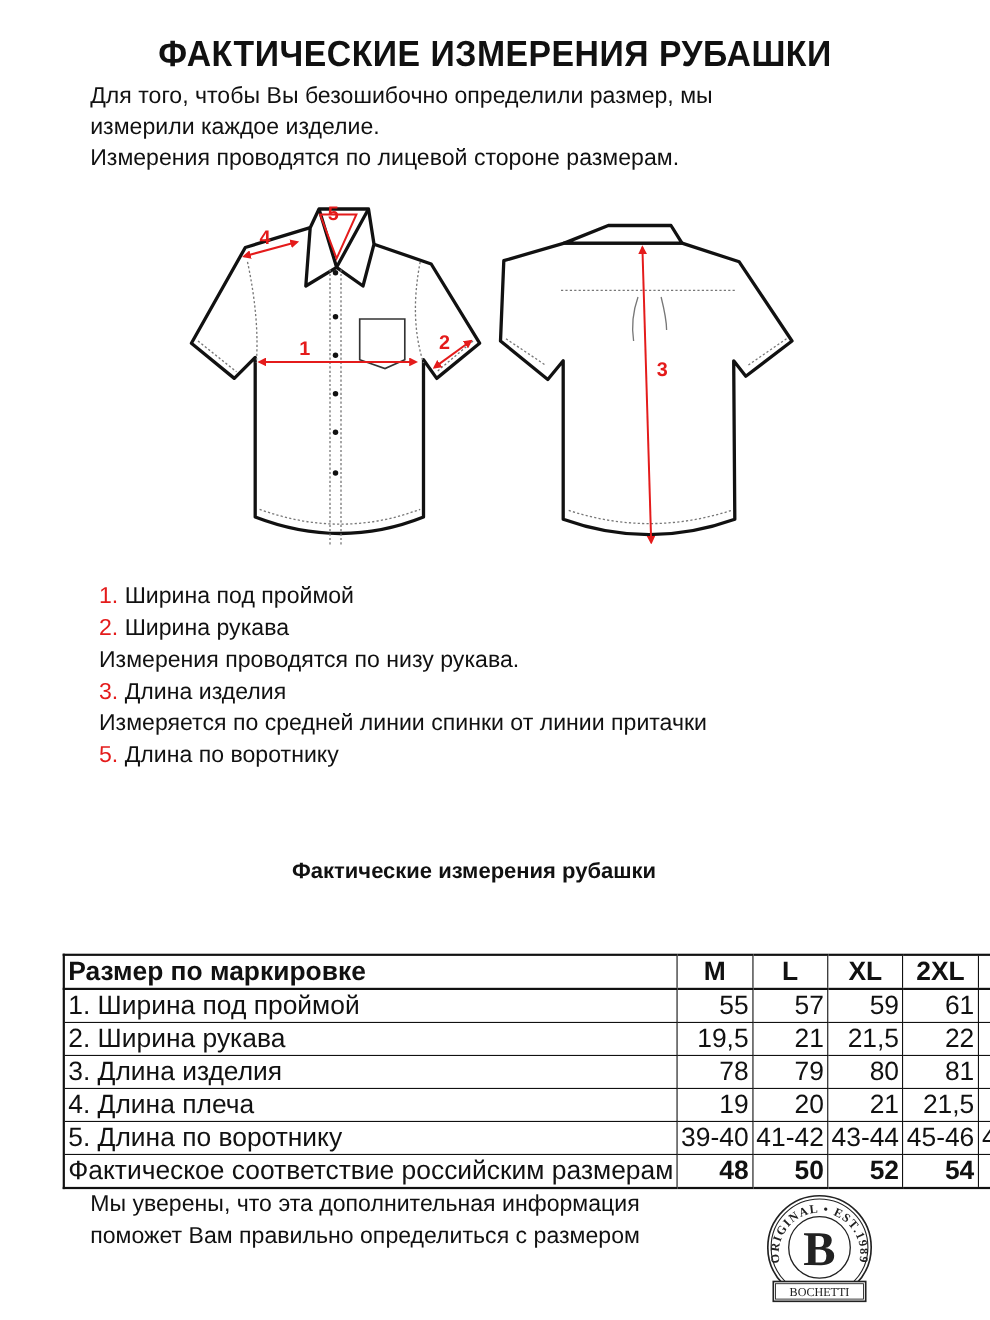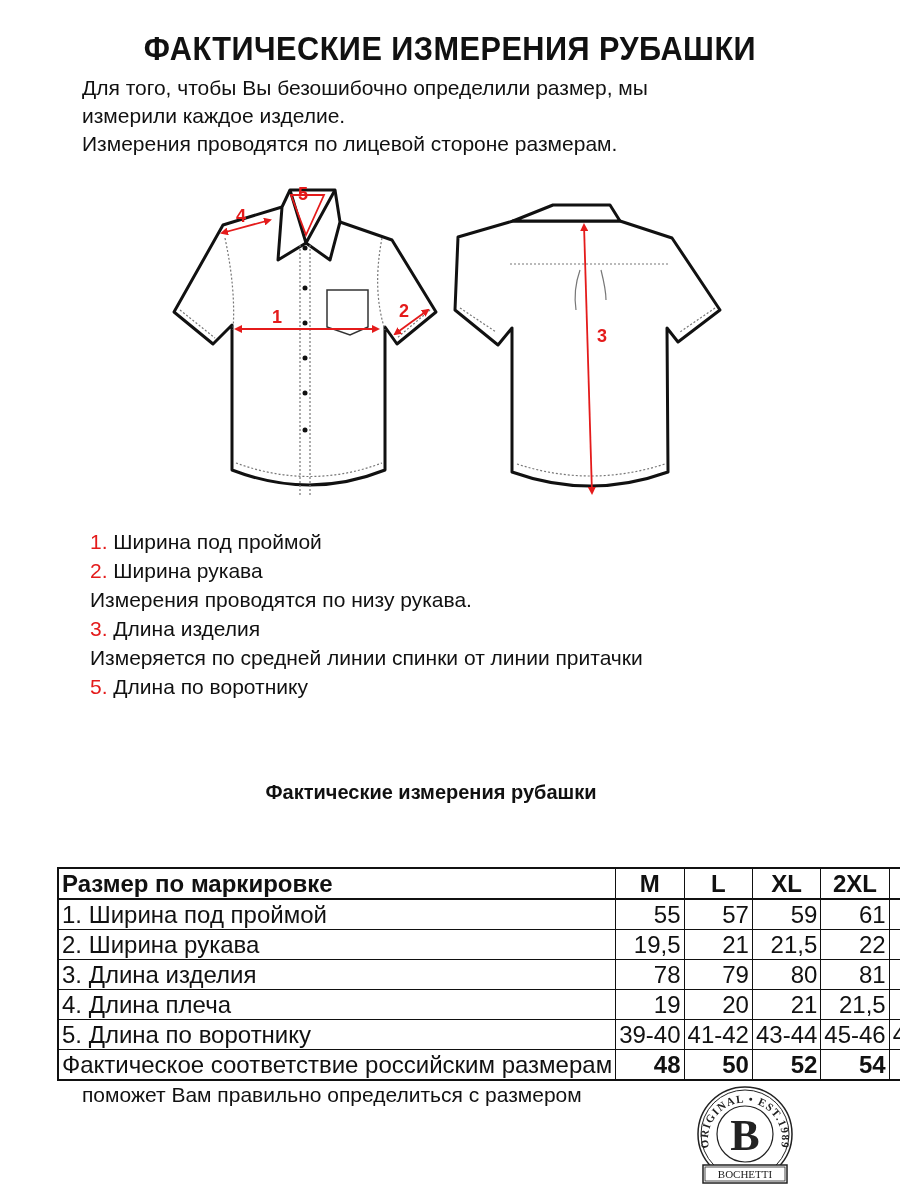--- a/index.html
+++ b/index.html
@@ -175,20 +175,21 @@
     <td class="v">48</td>
     <td class="v">50</td>
     <td class="v">52</td>
     <td class="v">54</td>
     <td class="v">56</td>
   </tr>
 </tbody>
   </table>
 
 <div class="closing">
+  <div>Мы уверены, что эта дополнительная информация</div>
   <div>поможет Вам правильно определиться с размером</div>
 </div>
 
 <div class="logo">
   <svg width="104" height="104" viewBox="0 0 104 104" xmlns="http://www.w3.org/2000/svg">
     <defs>
       <path id="arc" d="M16,66 A37,37 0 1 1 88,66"></path>
     </defs>
     <circle cx="52" cy="52" r="47" fill="#fff" stroke="#222" stroke-width="1.5"></circle>
     <circle cx="52" cy="52" r="44" fill="none" stroke="#222" stroke-width="1"></circle>

